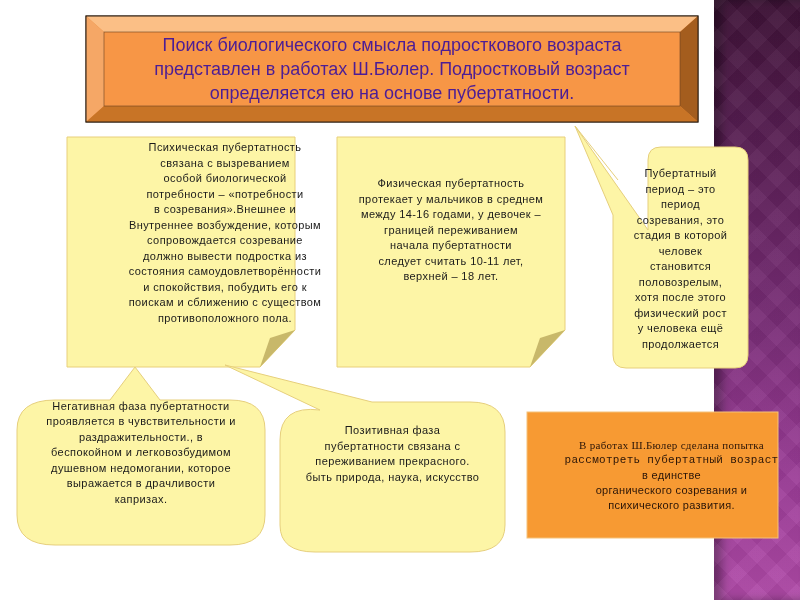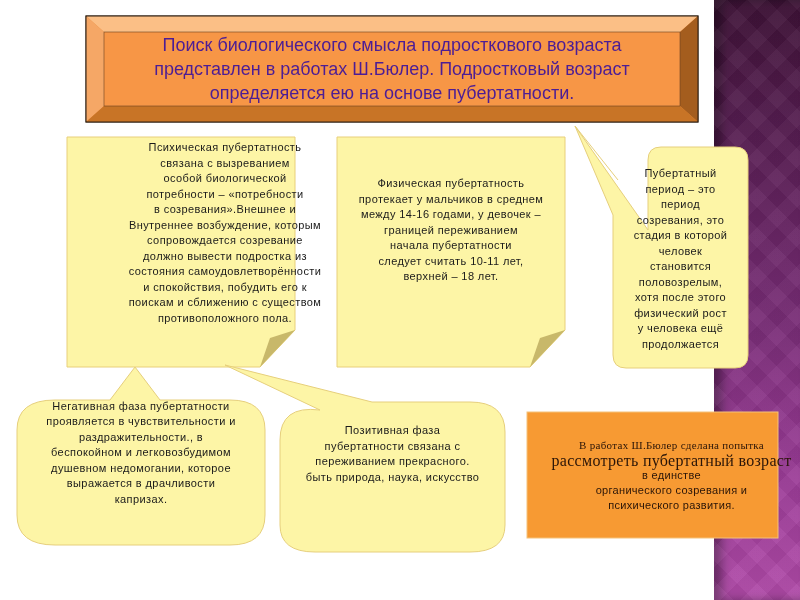--- a/index.html
+++ b/index.html
@@ -147,18 +147,18 @@
     <div>Позитивная фаза</div>
     <div>пубертатности связана с</div>
     <div>переживанием прекрасного.</div>
     <div>быть природа, наука, искусство</div>
   </div>
 </div>
 
 <div class="note-text" style="left:527px; top:434px; width:289px; height:82px; font-size:11px; line-height:15px; letter-spacing:0.3px; color:#2a1508;">
   <div>
     <div class="serif" style="font-size:11px;">В работах Ш.Бюлер сделана попытка</div>
-    <div class="serif" style="font-size:16px;">рассмотреть пубертатный возраст</div>
+    <div class="serif" style="font-size:11px;font-family:Liberation Mono, monospace;">рассмотреть пубертатный возраст</div>
     <div>в единстве</div>
     <div>органического созревания и</div>
     <div>психического развития.</div>
   </div>
 </div>
 
 </body></html>

